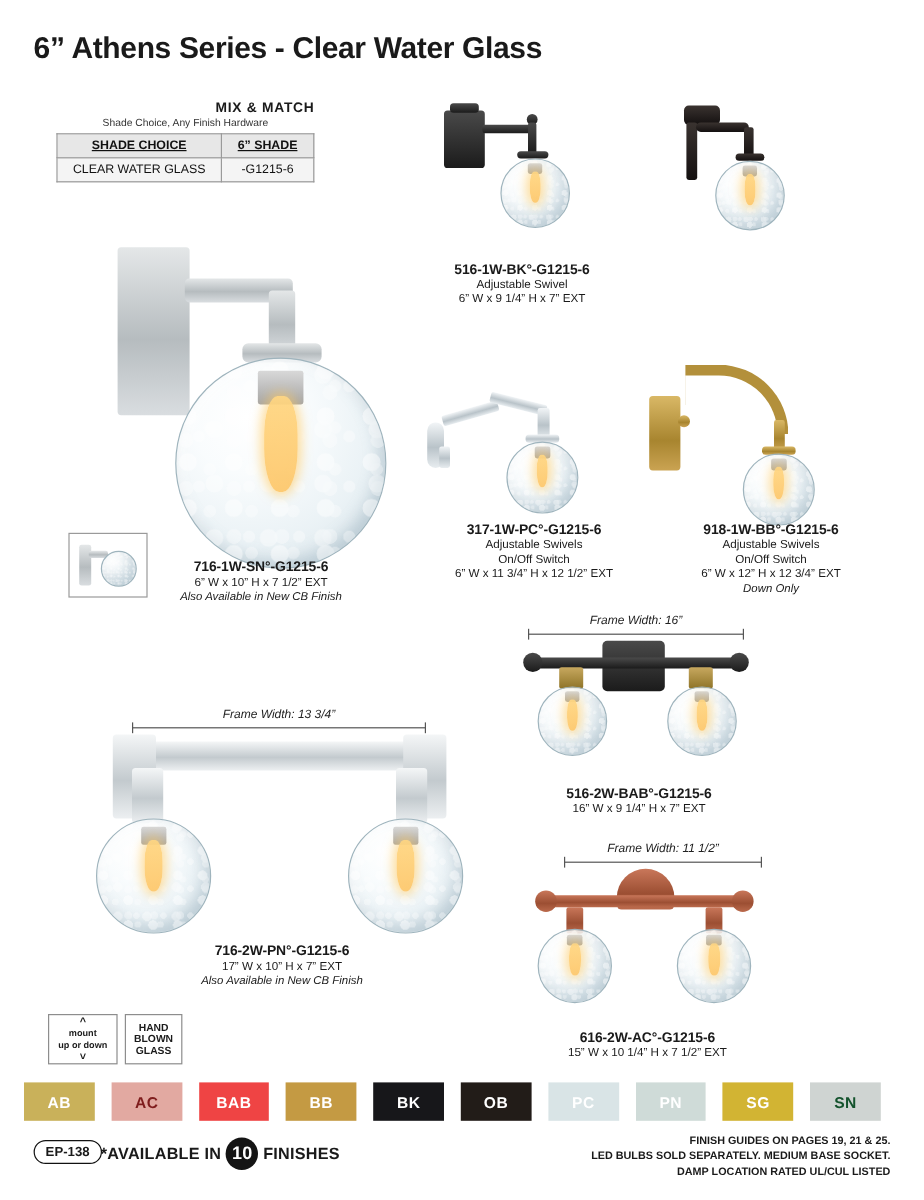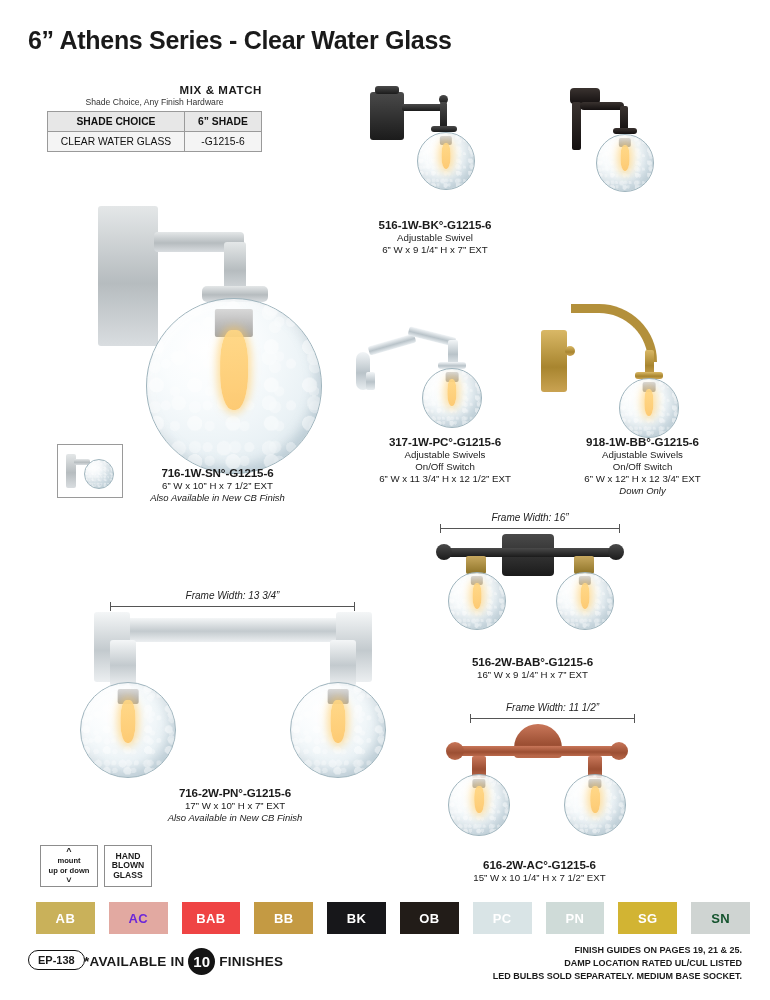--- a/index.html
+++ b/index.html
@@ -29,21 +29,21 @@
   .mm-title { text-align: right; font-size: 11.5px; font-weight: bold; letter-spacing: 0.6px; }
   .mm-sub { text-align: center; font-size: 8.6px; color: #333; margin-top: 1px; }
   .mm-table { width: 100%; border-collapse: collapse; margin-top: 4px; }
   .mm-table td {
     border: 1px solid #9a9a9a;
     font-size: 10.3px;
     text-align: center;
     padding: 4px 2px;
     color: #111;
   }
-  .mm-table tr.head td { background: #e7e7e7; font-weight: bold; }
+  .mm-table tr.head td { background: #e7e7e7; font-weight: bold; text-decoration: underline; }
   .mm-table tr.row td { background: #f4f4f4; }
   .mm-table td.c1 { width: 64%; }
   .mm-table td.c2 { width: 36%; }
 
   
   .prod { position: absolute; text-align: center; }
   .prod .code { font-size: 11.6px; font-weight: bold; letter-spacing: -0.1px; white-space: nowrap; }
   .prod .line { font-size: 9.7px; margin-top: 1px; white-space: nowrap; }
   .prod .ital { font-style: italic; font-size: 9.5px; margin-top: 1px; white-space: nowrap; }
 
@@ -119,21 +119,21 @@
     background: #fff;
     text-align: center;
     font-size: 8.6px;
     font-weight: bold;
     line-height: 1.12;
     display: flex; align-items: center; justify-content: center;
   }
 
   
   .finishstrip {
-    position: absolute; left: 36px; top: 902px; width: 714px; height: 32px;
+    position: absolute; left: 20px; top: 902px; width: 714px; height: 32px;
     display: flex;
     gap: 14px;
   }
   .finishstrip .sw {
     flex: 1 1 0;
     display: flex; align-items: center; justify-content: center;
     font-size: 13px; font-weight: bold; letter-spacing: 0.4px;
   }
 
   
@@ -369,21 +369,21 @@
   <div class="badge" style="left:104px; top:845px; width:48px; height:42px; flex-direction:column;">
     <span>HAND</span>
     <span>BLOWN</span>
     <span>GLASS</span>
   </div>
 
   <div class="finishstrip">
     <div class="sw" style="background:#c9b15a; color:#fff;">
         <span>AB</span>
       </div>
-    <div class="sw" style="background:#e2a9a1; color:#6d28d9;">
+    <div class="sw" style="background:#e2a9a1; color:#7f1d1d;">
         <span>AC</span>
       </div>
     <div class="sw" style="background:#ef4444; color:#fff;">
         <span>BAB</span>
       </div>
     <div class="sw" style="background:#c49a43; color:#fff;">
         <span>BB</span>
       </div>
     <div class="sw" style="background:#17171a; color:#fff;">
         <span>BK</span>
@@ -406,17 +406,17 @@
   </div>
 
   <div class="ep">EP-138</div>
   <div class="avail">
     <span>*AVAILABLE IN</span>
     <span class="num">10</span>
     <span>FINISHES</span>
   </div>
   <div class="footnote">
     <div>FINISH GUIDES ON PAGES 19, 21 &amp; 25.</div>
+    <div>LED BULBS SOLD SEPARATELY. MEDIUM BASE SOCKET.</div>
     <div>DAMP LOCATION RATED UL/CUL LISTED</div>
-    <div>LED BULBS SOLD SEPARATELY. MEDIUM BASE SOCKET.</div>
   </div>
 
 </div>
 
 </body></html>

